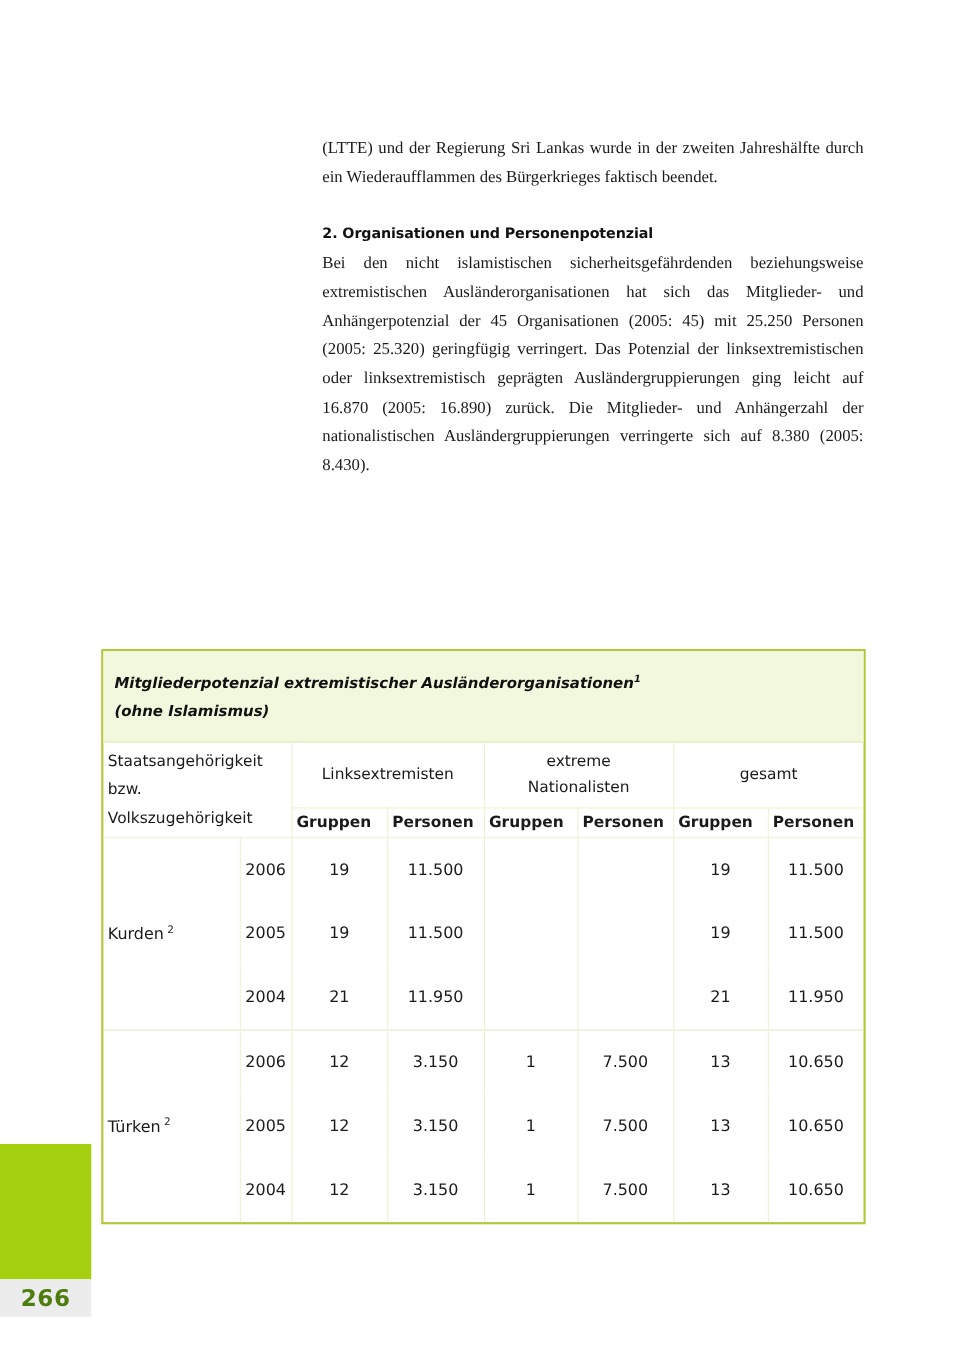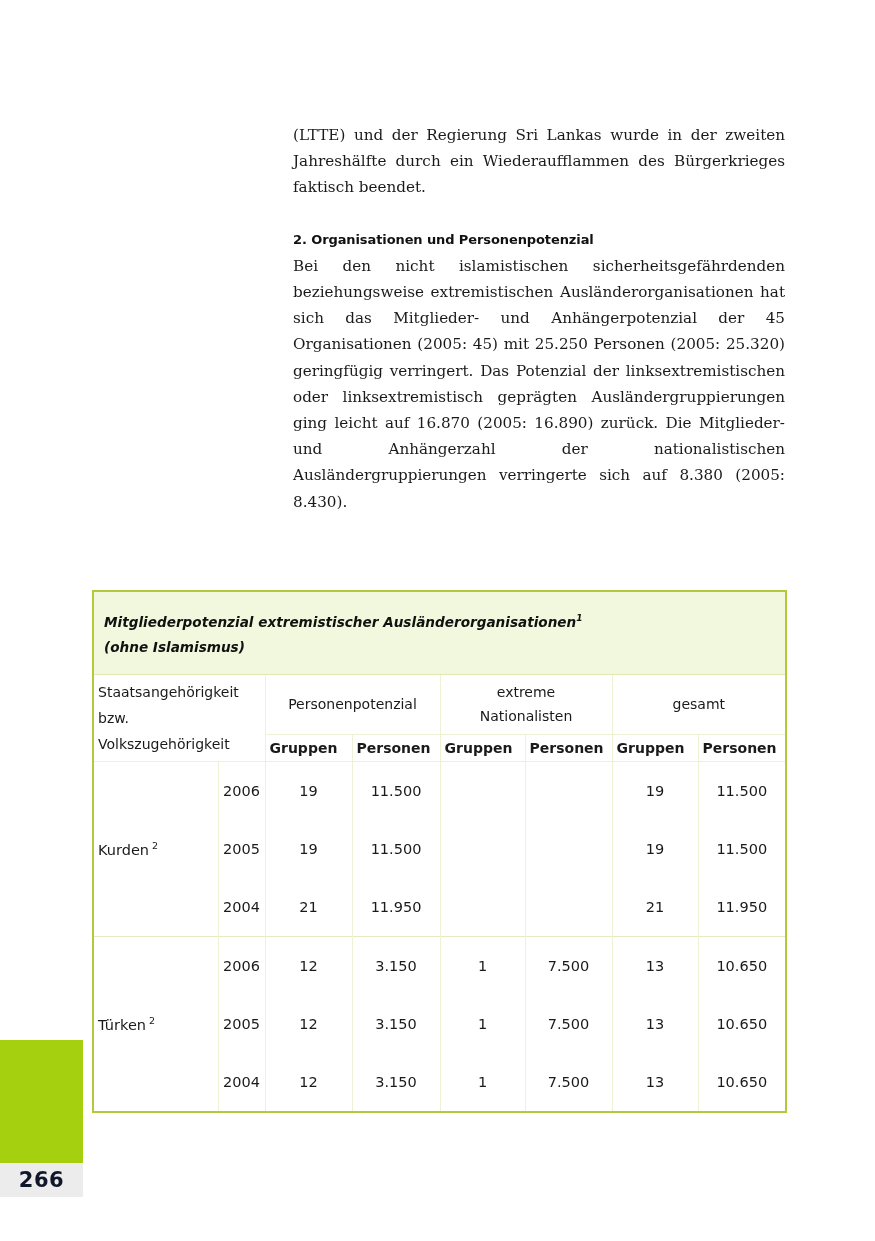--- a/index.html
+++ b/index.html
@@ -33,41 +33,42 @@
     height: 34px;
     background: #ececec;
     display: flex;
     align-items: center;
     justify-content: center;
   }
   #page-marker .num-block span {
     font-family: "DejaVu Sans", sans-serif;
     font-weight: bold;
     font-size: 21px;
-    color: #0f172a;
+    color: #4d7c0f;
     letter-spacing: 0.5px;
   }
 
   
   #text-column {
     position: absolute;
     left: 293px;
     top: 122px;
     width: 492px;
   }
   #text-column p {
     margin: 0;
     font-size: 15.2px;
     line-height: 26.2px;
     text-align: justify;
     text-justify: inter-word;
     hyphens: manual;
   }
   #text-column p.last-line-left {
     text-align-last: left;
+    font-family: Liberation Serif, serif;
   }
   #section-heading {
     margin: 0;
     margin-top: 26px;
     margin-bottom: 0;
     font-family: "DejaVu Sans", sans-serif;
     font-weight: bold;
     font-size: 13px;
     line-height: 26.2px;
     color: #111111;
@@ -207,21 +208,21 @@
         <col class="c-gp">
     </colgroup>
     <thead>
       <tr>
         <th class="h-label" colspan="2" rowspan="2">
           <span>Staatsangehörigkeit</span><br>
           <span>bzw.</span><br>
           <span>Volkszugehörigkeit</span>
         </th>
         <th class="h-group" colspan="2">
-          <span>Personenpotenzial</span>
+          <span>Linksextremisten</span>
         </th>
         <th class="h-group" colspan="2">
           <span>extreme</span><br>
           <span>Nationalisten</span>
         </th>
         <th class="h-group" colspan="2">
           <span>gesamt</span>
         </th>
       </tr>
       <tr>

